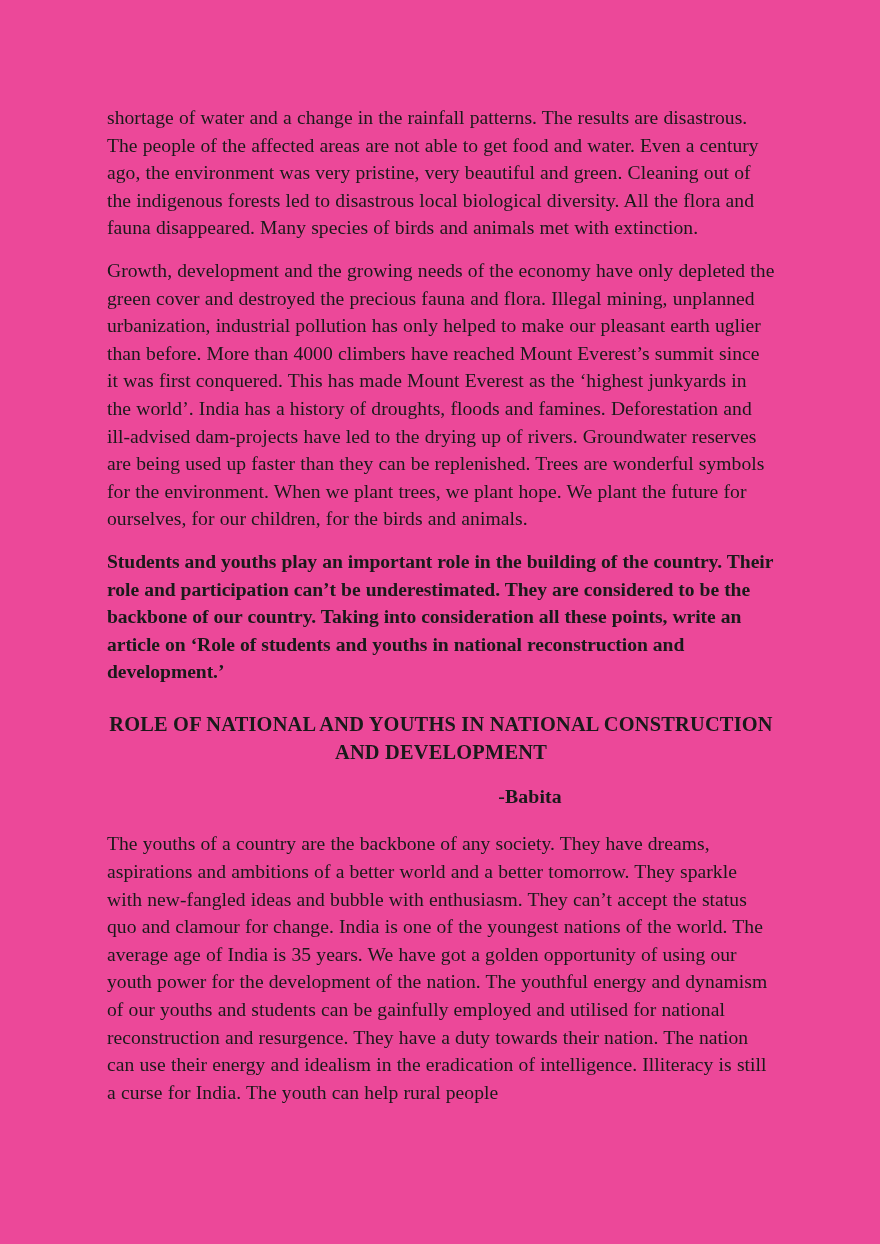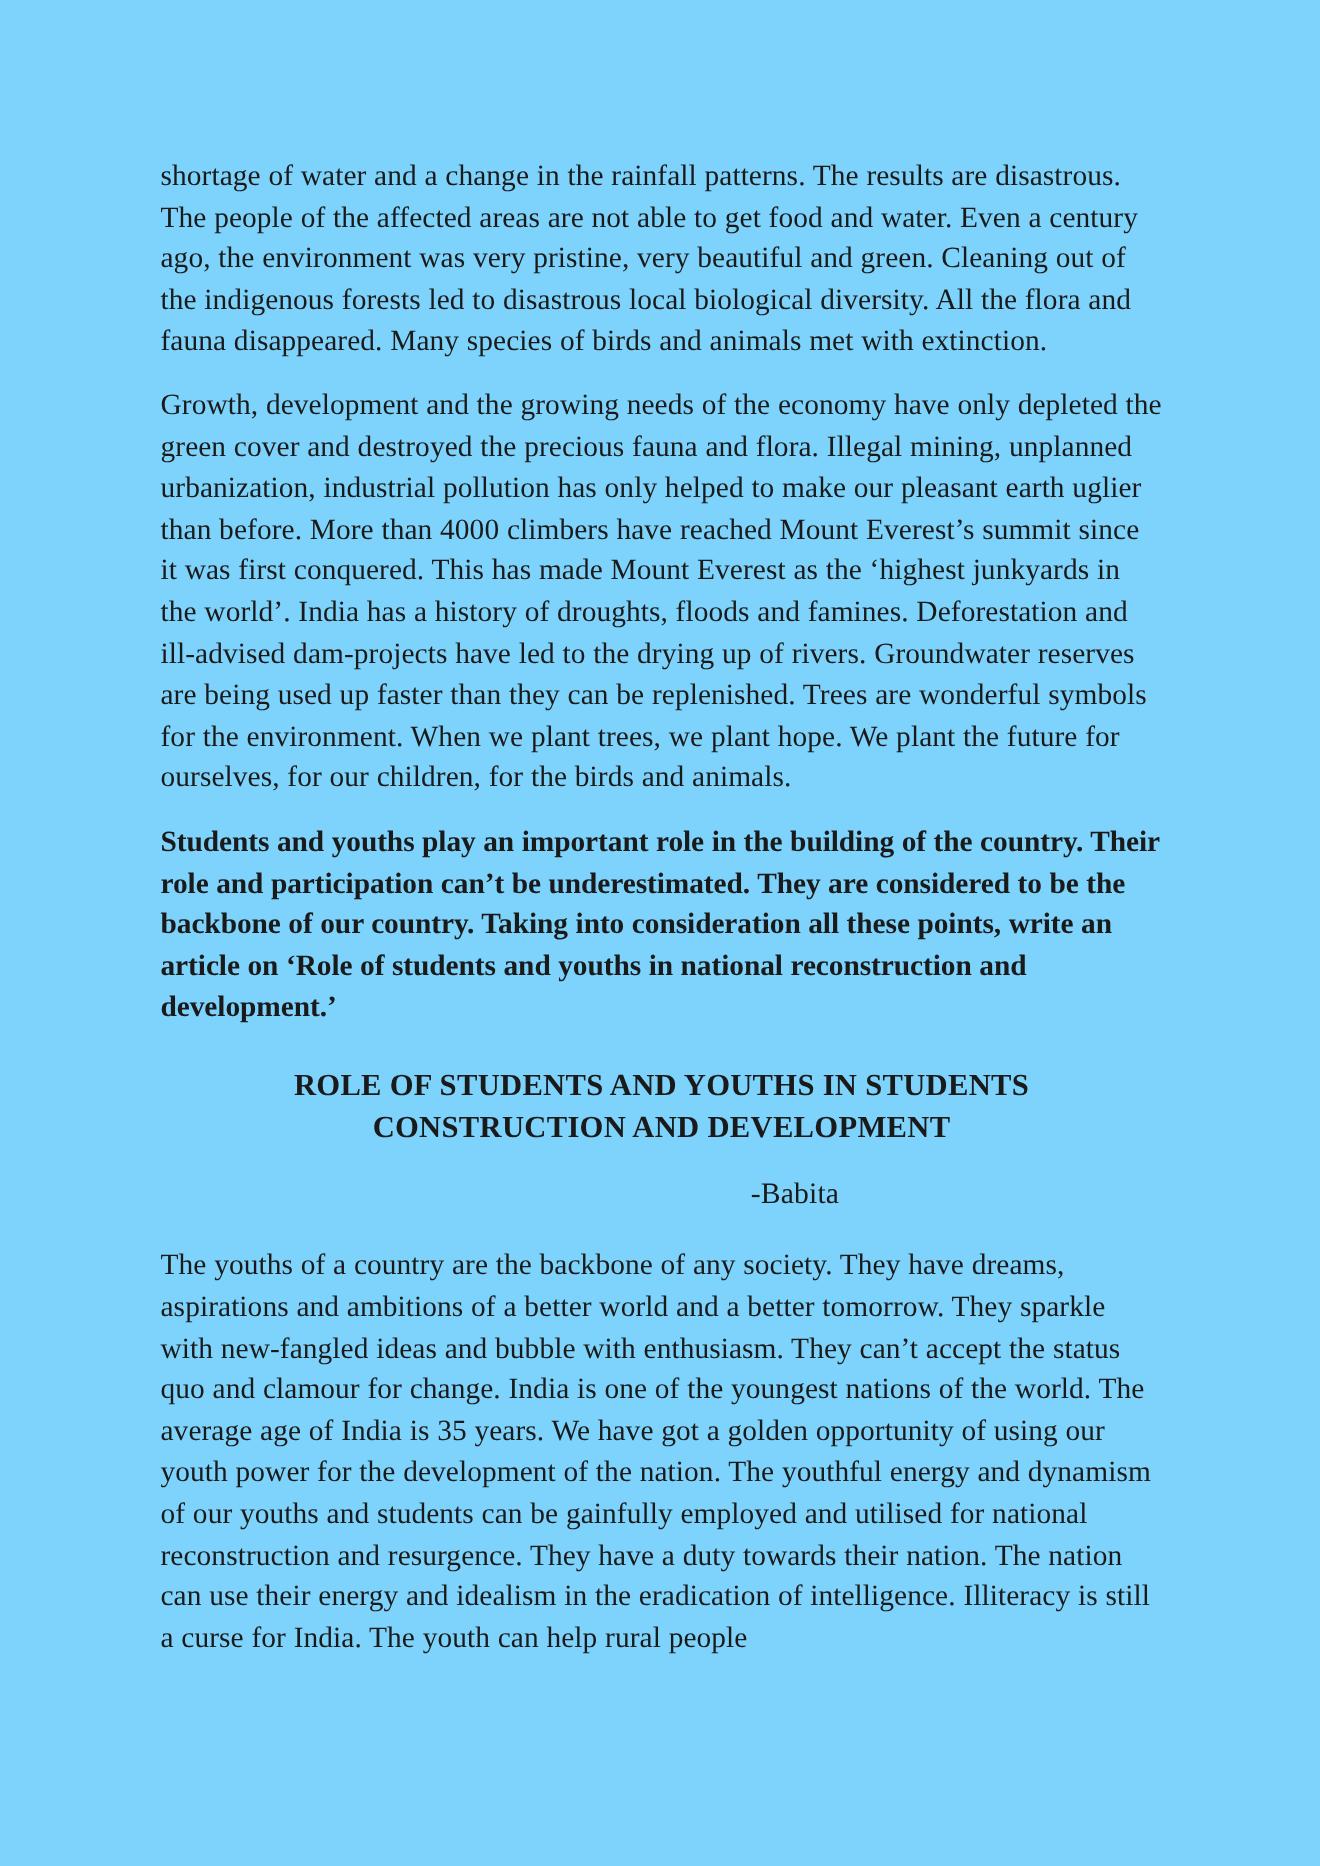--- a/index.html
+++ b/index.html
@@ -12,21 +12,21 @@
     height: 1244px;
     overflow: hidden;
     font-family: "Liberation Serif", "DejaVu Serif", serif;
     color: #1a1a1a;
     -webkit-font-smoothing: antialiased;
   }
   .page {
     position: relative;
     width: 880px;
     height: 1244px;
-    background: #7dd3fc;
+    background: #ec4899;
     box-sizing: border-box;
     padding: 104px 107px 0 107px;
   }
   .text-column {
     width: 668px;
   }
   p.body-para {
     margin: 0 0 15px 0;
     font-size: 19.6px;
     line-height: 27.6px;
@@ -48,40 +48,40 @@
     padding: 0 2px;
   }
   .byline-row {
     margin: 17px 0 20px 0;
     text-align: center;
     padding-left: 178px;
   }
   .byline {
     font-size: 19.8px;
     line-height: 27.6px;
-    font-weight: normal;
+    font-weight: bold;
     letter-spacing: 0.1px;
   }
   p.last-para {
     margin-bottom: 0;
   }
 </style>
 </head>
 <body>
 
 <div class="page">
   <div class="text-column">
 
     <p class="body-para">shortage of water and a change in the rainfall patterns. The results are disastrous. The people of the affected areas are not able to get food and water. Even a century ago, the environment was very pristine, very beautiful and green. Cleaning out of the indigenous forests led to disastrous local biological diversity. All the flora and fauna disappeared. Many species of birds and animals met with extinction.</p>
 
     <p class="body-para">Growth, development and the growing needs of the economy have only depleted the green cover and destroyed the precious fauna and flora. Illegal mining, unplanned urbanization, industrial pollution has only helped to make our pleasant earth uglier than before. More than 4000 climbers have reached Mount Everest’s summit since it was first conquered. This has made Mount Everest as the ‘highest junkyards in the world’. India has a history of droughts, floods and famines. Deforestation and ill-advised dam-projects have led to the drying up of rivers. Groundwater reserves are being used up faster than they can be replenished. Trees are wonderful symbols for the environment. When we plant trees, we plant hope. We plant the future for ourselves, for our children, for the birds and animals.</p>
 
     <p class="body-para bold-para">Students and youths play an important role in the building of the country. Their role and participation can’t be underestimated. They are considered to be the backbone of our country. Taking into consideration all these points, write an article on ‘Role of students and youths in national reconstruction and development.’</p>
 
-    <h1 class="article-title">ROLE OF STUDENTS AND YOUTHS IN STUDENTS CONSTRUCTION AND DEVELOPMENT</h1>
+    <h1 class="article-title">ROLE OF NATIONAL AND YOUTHS IN NATIONAL CONSTRUCTION AND DEVELOPMENT</h1>
 
     <div class="byline-row">
       <span class="byline">-Babita</span>
     </div>
 
     <p class="body-para last-para">The youths of a country are the backbone of any society. They have dreams, aspirations and ambitions of a better world and a better tomorrow. They sparkle with new-fangled ideas and bubble with enthusiasm. They can’t accept the status quo and clamour for change. India is one of the youngest nations of the world. The average age of India is 35 years. We have got a golden opportunity of using our youth power for the development of the nation. The youthful energy and dynamism of our youths and students can be gainfully employed and utilised for national reconstruction and resurgence. They have a duty towards their nation. The nation can use their energy and idealism in the eradication of intelligence. Illiteracy is still a curse for India. The youth can help rural people</p>
 
   </div>
 </div>
 

